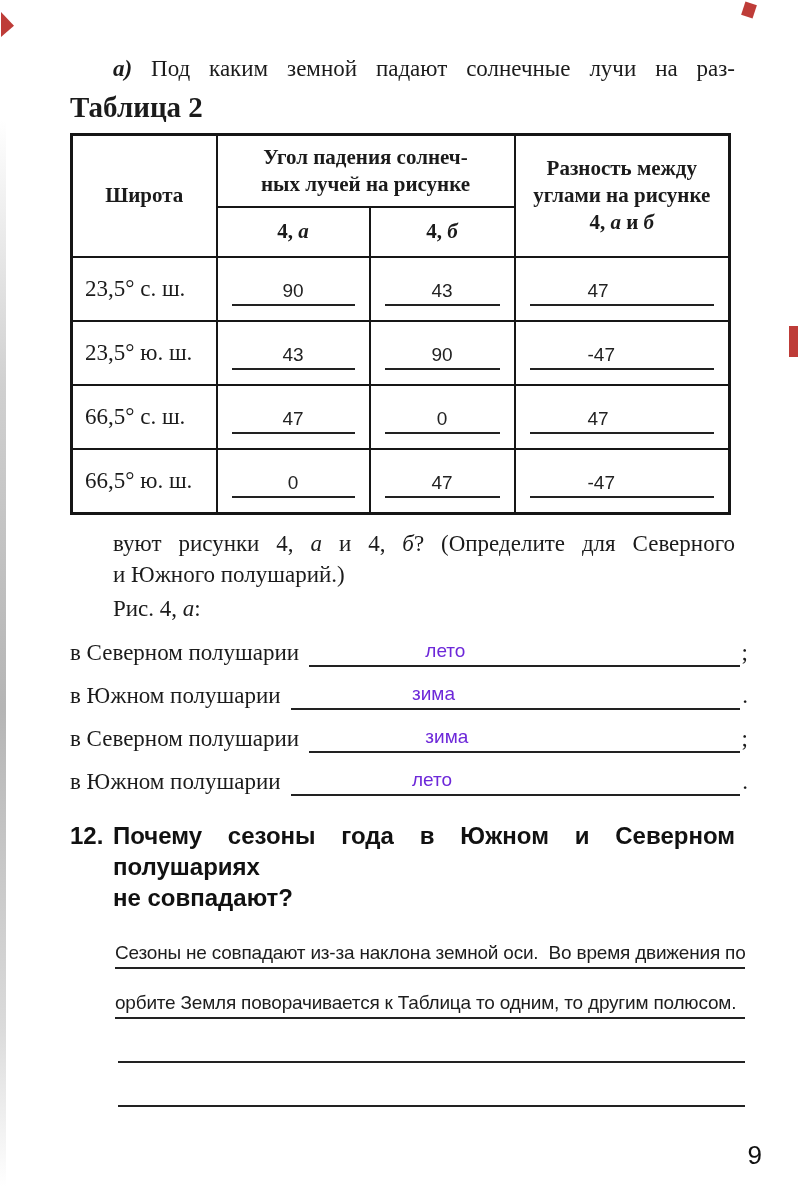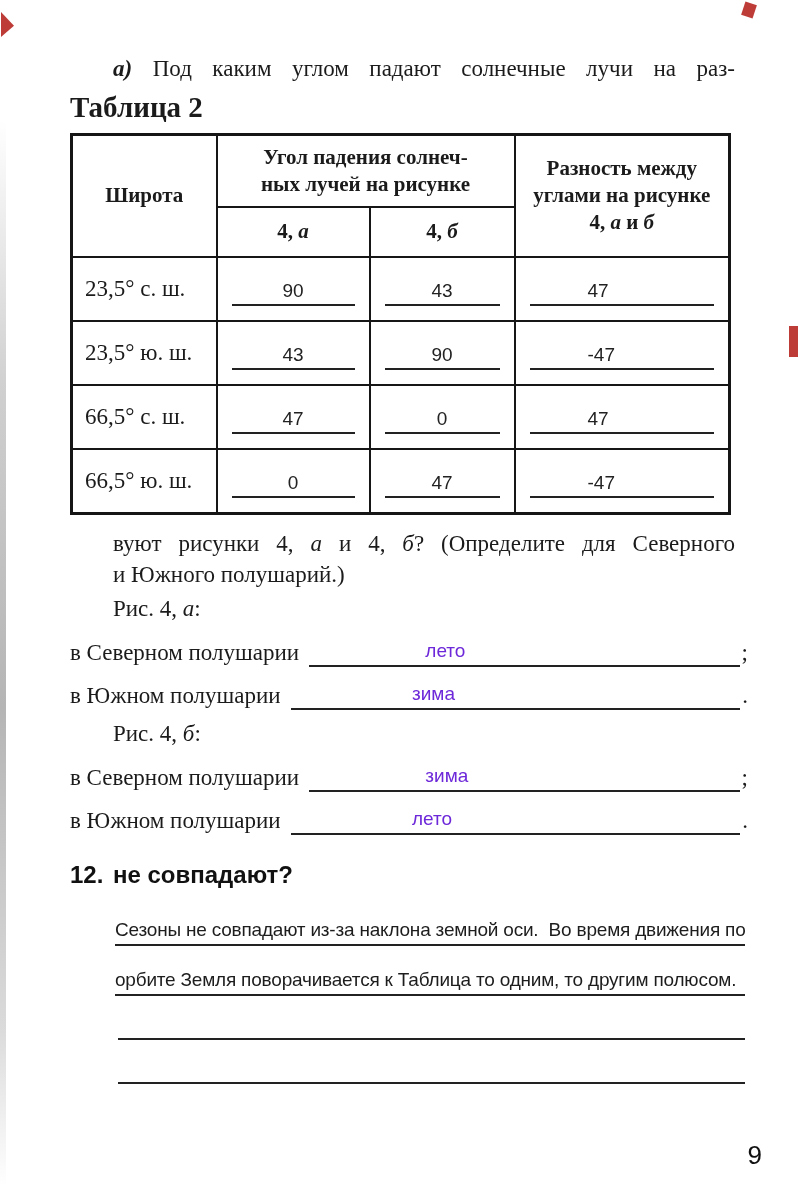--- a/index.html
+++ b/index.html
@@ -72,21 +72,21 @@
 
 <div class="page">
   <div class="edge-streak"></div>
   <div class="scan-mark m1"></div>
   <div class="scan-mark m2"></div>
   <div class="scan-mark m3"></div>
 
   <div class="content">
 
     <div class="p intro">
-      <div class="jline"><span style="font-style: italic; font-weight: bold;">а) </span><span>Под каким углом падают солнечные лучи на раз-</span></div>
+      <div class="jline"><span style="font-style: italic; font-weight: bold;">а) </span><span>Под каким земной падают солнечные лучи на раз-</span></div>
     </div>
 
     <div class="caption">Таблица 2</div>
 
     <table class="wt">
       <colgroup>
           <col style="width:145px">
           <col style="width:153px">
           <col style="width:145px">
           <col style="width:215px">
@@ -195,40 +195,40 @@
       <span class="punct">;</span>
     </div>
     <div class="fillrow">
       <span class="lbl">в Южном полушарии</span>
       <span class="fline">
           <span class="ans">зима</span>
         </span>
       <span class="punct">.</span>
     </div>
 
-    <div class="fig" style="margin-top:9px;"><span>Рис. 4, </span><span style="font-style: italic;">б</span><span>:</span></div>
 
     <div class="fillrow">
       <span class="lbl">в Северном полушарии</span>
       <span class="fline">
           <span class="ans">зима</span>
         </span>
       <span class="punct">;</span>
     </div>
     <div class="fillrow">
       <span class="lbl">в Южном полушарии</span>
       <span class="fline">
           <span class="ans">лето</span>
         </span>
       <span class="punct">.</span>
     </div>
 
     <div class="q12">
       <div class="qnum">12.</div>
       <div class="qtext">
+        <div class="jline">Почему сезоны года в Южном и Северном полушариях</div>
         <div>не совпадают?</div>
       </div>
     </div>
 
     <div class="ansline" style="margin-top:6px;">Сезоны не совпадают из-за наклона земной оси.  Во время движения по</div>
     <div class="ansline">орбите Земля поворачивается к Таблица то одним, то другим полюсом.</div>
 
     <div class="ruled"></div>
     <div class="ruled"></div>
 

